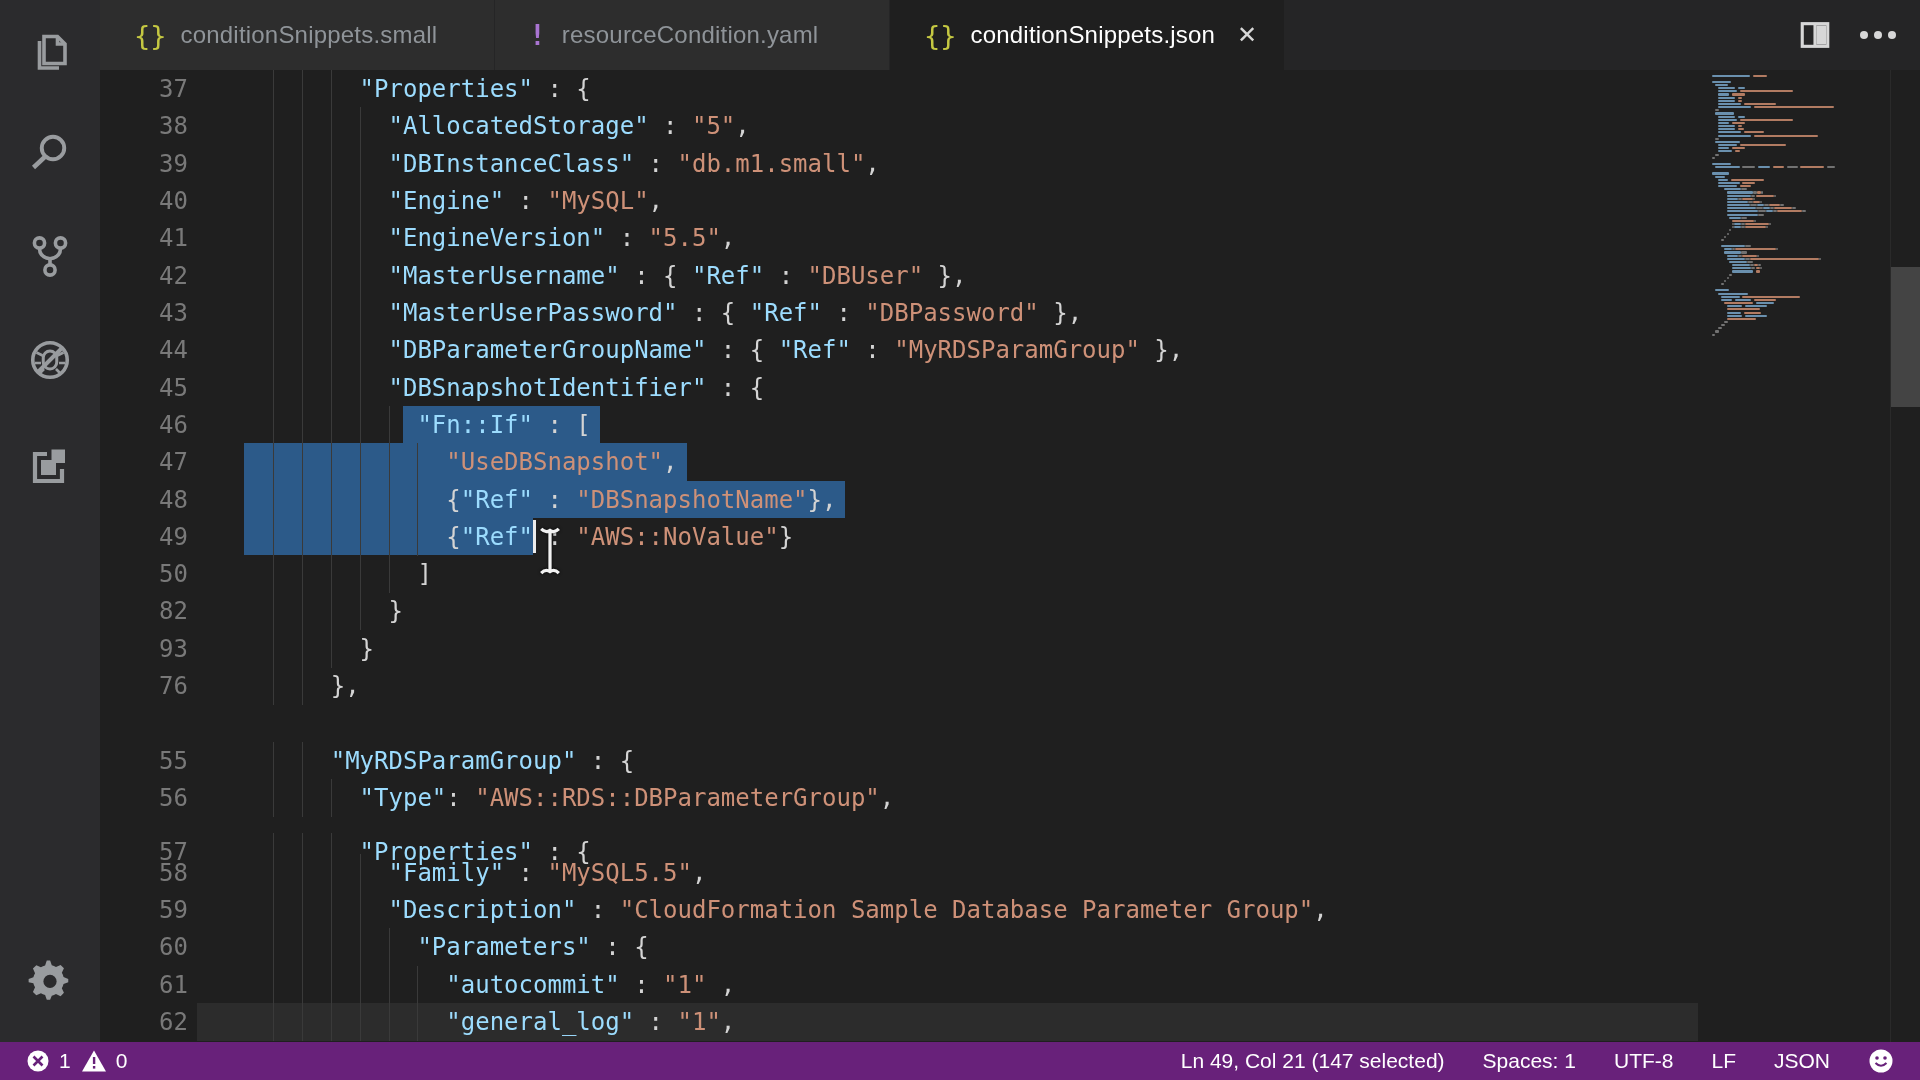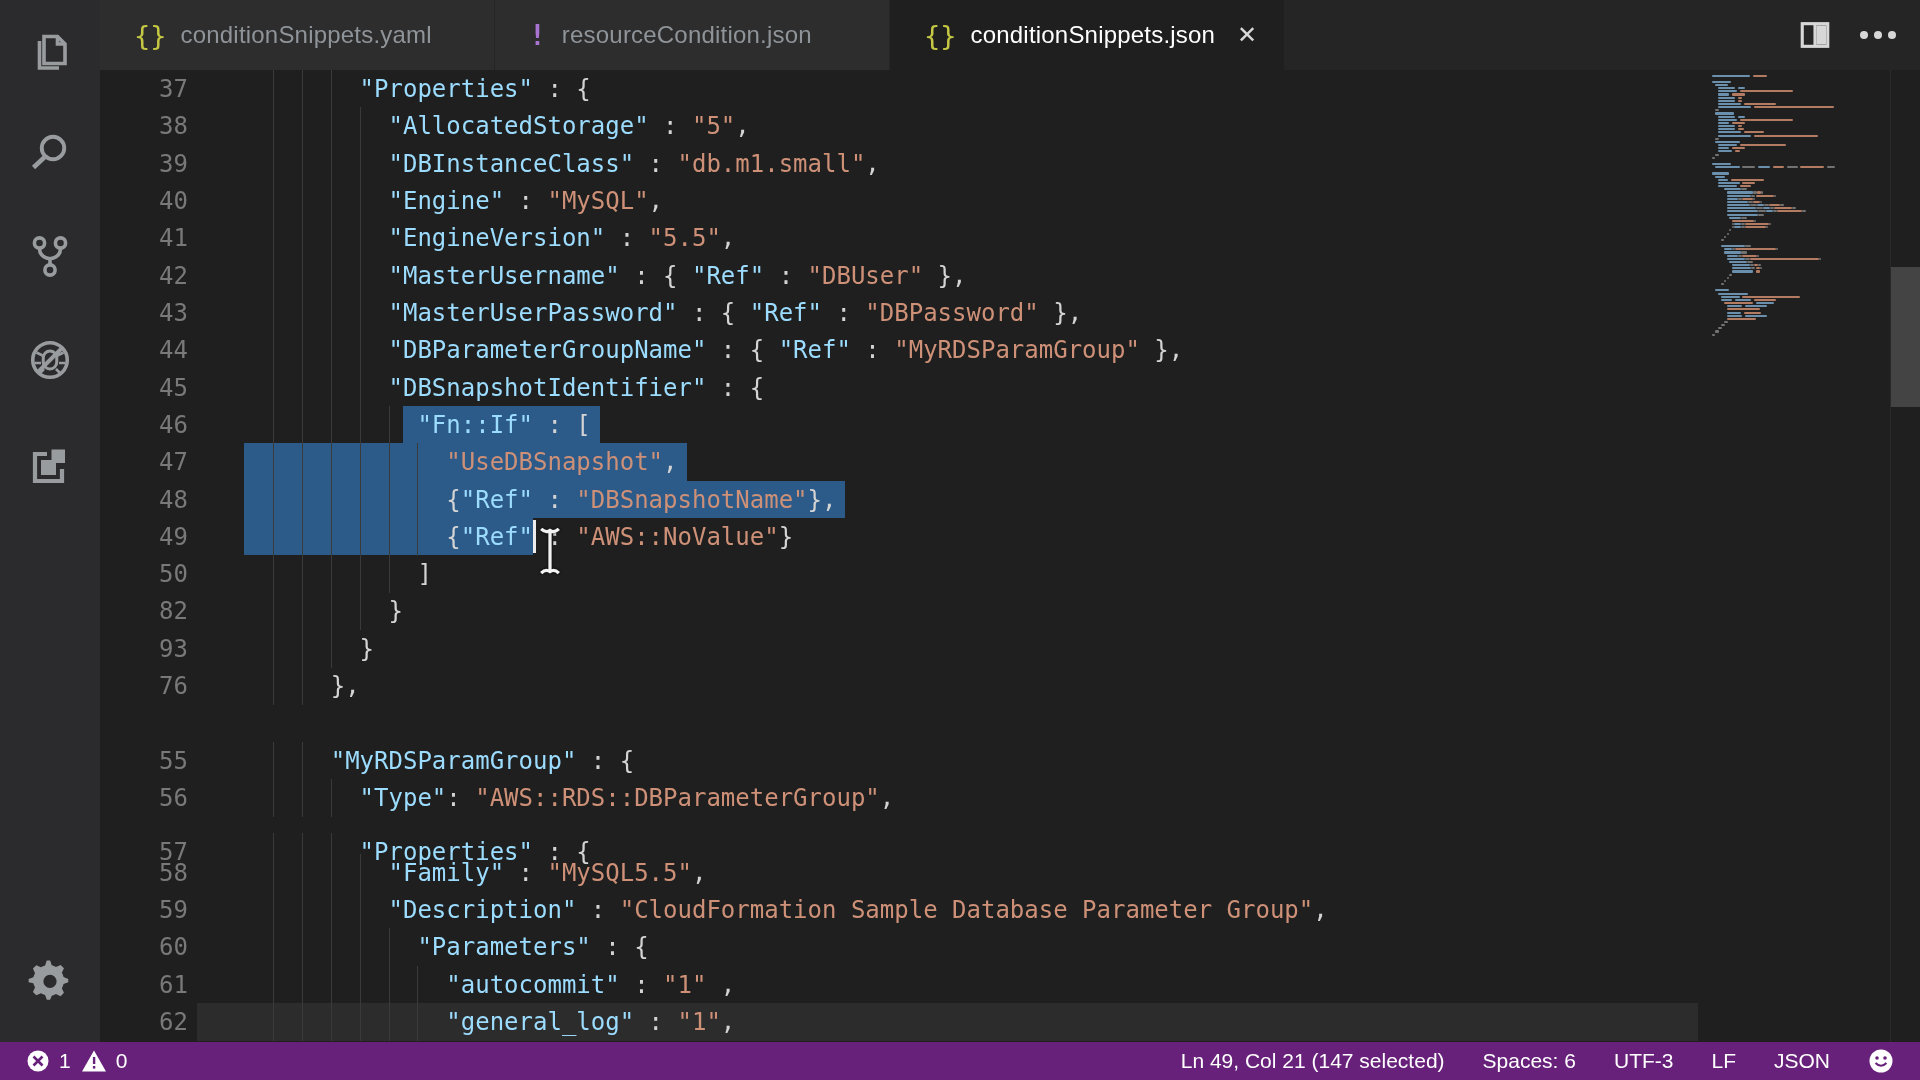--- a/index.html
+++ b/index.html
@@ -100,25 +100,25 @@
         <span><svg xmlns="http://www.w3.org/2000/svg" width="48" height="48" viewBox="0 0 32 32" fill="none">
             <path fill="#b2b5b8" d="M16 4 l1.2 3.4 a9 9 0 0 1 3 1.2 l3.3-1.5 2.4 2.4 -1.5 3.3 a9 9 0 0 1 1.2 3 L29 17.2 v2.4 l-3.4 1.2 a9 9 0 0 1 -1.2 3 l1.5 3.3 -2.4 2.4 -3.3 -1.5 a9 9 0 0 1 -3 1.2 L16 32 h-2.4 l-1.2 -3.4 a9 9 0 0 1 -3 -1.2 l-3.3 1.5 -2.4 -2.4 1.5 -3.3 a9 9 0 0 1 -1.2 -3 L0.6 19.6 v-2.4 l3.4 -1.2 a9 9 0 0 1 1.2 -3 L3.7 9.7 6.1 7.3 9.4 8.8 a9 9 0 0 1 3 -1.2 L13.6 4 z" transform="translate(1.2,-2) scale(0.93)"></path>
      <circle cx="16" cy="15.6" r="4.4" fill="#2b2b2d"></circle>
           </svg></span>
       </div>
     </div>
 
   <div class="tab-bar" id="tabBar">
       <div class="tab" style="width: 395px;">
         <span class="ticon" style="color:#c5c842">{}</span>
-        <span class="tlabel">conditionSnippets.yaml</span>
+        <span class="tlabel">conditionSnippets.small</span>
       </div>
       <div class="tab" style="width: 395px;">
         <span class="yaml-bang">!</span>
-        <span class="tlabel">resourceCondition.json</span>
+        <span class="tlabel">resourceCondition.yaml</span>
       </div>
       <div class="tab active" style="width: 395px;">
         <span class="ticon" style="color:#c5c842">{}</span>
         <span class="tlabel">conditionSnippets.json</span>
         <span class="tclose">✕</span>
       </div>
       <div class="tab-actions">
         <span class="act">
           <svg xmlns="http://www.w3.org/2000/svg" width="34" height="34" viewBox="0 0 24 24" fill="none">
             <rect x="3" y="4" width="18" height="16" stroke="#d7d7d7" stroke-width="2.2"></rect>
@@ -365,22 +365,22 @@
               <path d="M13 1.5 L25 22.5 H1 Z" fill="#ffffff"></path>
      <rect x="11.9" y="8" width="2.4" height="7" fill="#68217A"></rect>
      <rect x="11.9" y="17" width="2.4" height="2.6" fill="#68217A"></rect>
             </svg>
           </span>
           <span>0</span>
         </span>
       </div>
     <div class="sb-right" id="sbRight">
         <span class="sb-item">Ln 49, Col 21 (147 selected)</span>
-        <span class="sb-item">Spaces: 6</span>
-        <span class="sb-item">UTF-3</span>
+        <span class="sb-item">Spaces: 1</span>
+        <span class="sb-item">UTF-8</span>
         <span class="sb-item">LF</span>
         <span class="sb-item">JSON</span>
         <span class="sb-item" style="display:flex;align-items:center">
           <span style="display:flex;align-items:center">
             <svg xmlns="http://www.w3.org/2000/svg" width="26" height="26" viewBox="0 0 26 26" fill="none">
               <circle cx="13" cy="13" r="11.5" fill="#ffffff"></circle>
      <circle cx="9" cy="10" r="1.8" fill="#68217A"></circle>
               <circle cx="17" cy="10" r="1.8" fill="#68217A"></circle>
      <path d="M7.5 15 q5.5 5.5 11 0" stroke="#68217A" stroke-width="2" fill="none"></path>
             </svg>

